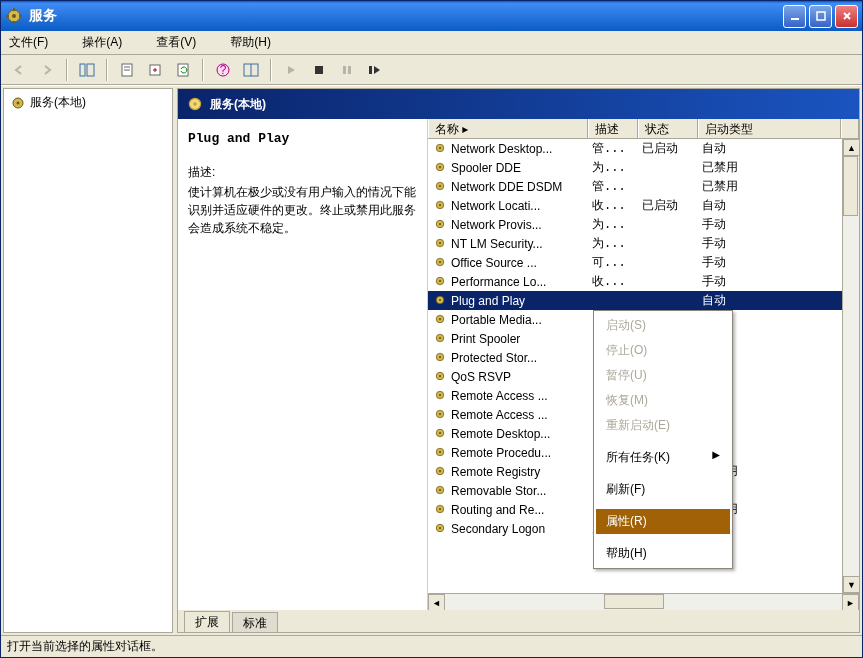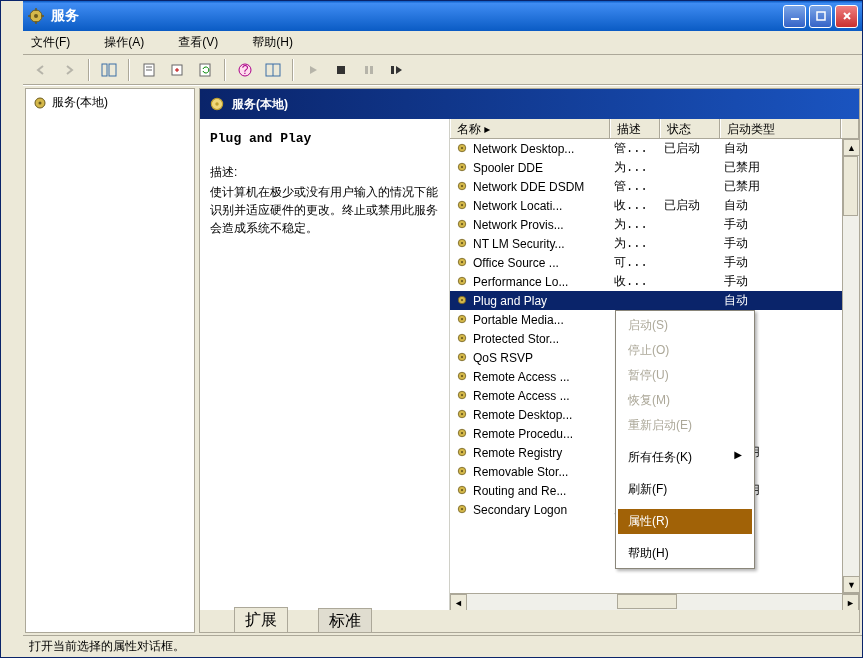--- a/index.html
+++ b/index.html
@@ -1,17 +1,17 @@
 <!DOCTYPE html>
 <html><head>
 <meta charset="utf-8">
 <style>
 * { margin:0; padding:0; box-sizing:border-box; font-family:"SimSun","Microsoft YaHei",sans-serif; font-size:12px; }
 body { background:#eee; }
-.window { width:863px; height:658px; background:#ece9d8; border:1px solid #0a246a; display:flex; flex-direction:column;padding-left:22px; }
+.window { width:863px; height:658px; background:#ece9d8; border:1px solid #0a246a; display:flex; flex-direction:column; }
 .titlebar { height:30px; background:linear-gradient(to bottom,#0a5bc4 0%,#3f8cf3 8%,#0a5bc4 100%); display:flex; align-items:center; padding:0 4px; color:#fff; }
 .titlebar .icon { width:18px; height:18px; margin-right:6px; display:flex; align-items:center; justify-content:center; }
 .titlebar .title { font-weight:bold; font-size:14px; flex:0 0 auto; }
 .titlebar .spacer { flex:1; }
 .winbtns { display:flex; gap:3px; }
 .winbtn { width:23px; height:23px; border:1px solid #fff; border-radius:3px; display:flex; align-items:center; justify-content:center; font-weight:bold; font-size:12px; }
 .winbtn.min,.winbtn.max { background:linear-gradient(to bottom,#7ba6e8,#3563c7); color:#fff; }
 .winbtn.close { background:linear-gradient(to bottom,#f08080,#c83030); color:#fff; }
 .menubar { height:24px; background:#ece9d8; display:flex; align-items:center; padding:2px 8px; gap:34px; border-bottom:1px solid #aca899; }
 .menubar span { cursor:default; }
@@ -44,21 +44,21 @@
 .ctxitem { padding:4px 10px; white-space:nowrap; }
 .ctxitem.dis { color:#aca899; }
 .ctxitem.sel { background:#a16207; color:#fff; }
 .ctxitem.sub::after { content:"▶"; float:right; font-size:10px; }
 .ctxsep { height:1px; background:#aca899; margin:3px 2px; border-bottom:1px solid #fff; }
 .hscroll { height:17px; background:#ece9d8; border-top:1px solid #aca899; display:flex; }
 .sbtn { width:17px; height:17px; background:#ece9d8; border:1px solid #aca899; display:flex; align-items:center; justify-content:center; font-size:9px;}
 .strack { flex:1; background:#f0f0ea; position:relative; }
 .sthumb { position:absolute; left:40%; top:0; height:15px; width:60px; background:#ece9d8; border:1px solid #aca899; }
 .tabs { height:22px; display:flex; align-items:end; padding-left:6px; background:#ece9d8; }
-.tab { padding:2px 10px; border:1px solid #aca899; border-bottom:none; background:#ece9d8; margin-right:2px; font-size:16px; position:relative; top:1px;margin-left:28px; }
+.tab { padding:2px 10px; border:1px solid #aca899; border-bottom:none; background:#ece9d8; margin-right:2px; font-size:12px; position:relative; top:1px; }
 .tab:not(.active){ background:#e0ddd0; top:2px;}
 .statusbar { height:22px; border-top:1px solid #aca899; background:#ece9d8; display:flex; align-items:center; padding:0 6px; font-size:12px; }
 svg { display:block; }
 .rows .vscroll { position:absolute; right:0; top:0; bottom:0; width:17px; background:#ece9d8; border-left:1px solid #aca899; display:flex; flex-direction:column;}
 .vscroll .strack{ flex:1;}
 .vscroll .sthumb{ left:0; top:0; width:15px; height:60px;}
 </style>
 </head>
 <body>
 
@@ -363,20 +363,34 @@
                 <div class="cell c4">手动</div>
               </div>
               <div class="row">
                 <div class="cell c1">
                   <span class="cog">
                     <svg width="12" height="12" viewBox="0 0 16 16">
                       <circle cx="8" cy="8" r="5" fill="#d4b84a" stroke="#6b5a1e"></circle>
                       <circle cx="8" cy="8" r="1.5" fill="#6b5a1e"></circle>
                     </svg>
                   </span>
+                  <span>Print Spooler</span>
+                </div>
+                <div class="cell c2"></div>
+                <div class="cell c3"></div>
+                <div class="cell c4">自动</div>
+              </div>
+              <div class="row">
+                <div class="cell c1">
+                  <span class="cog">
+                    <svg width="12" height="12" viewBox="0 0 16 16">
+                      <circle cx="8" cy="8" r="5" fill="#d4b84a" stroke="#6b5a1e"></circle>
+                      <circle cx="8" cy="8" r="1.5" fill="#6b5a1e"></circle>
+                    </svg>
+                  </span>
                   <span>Protected Stor...</span>
                 </div>
                 <div class="cell c2"></div>
                 <div class="cell c3"></div>
                 <div class="cell c4">自动</div>
               </div>
               <div class="row">
                 <div class="cell c1">
                   <span class="cog">
                     <svg width="12" height="12" viewBox="0 0 16 16">

